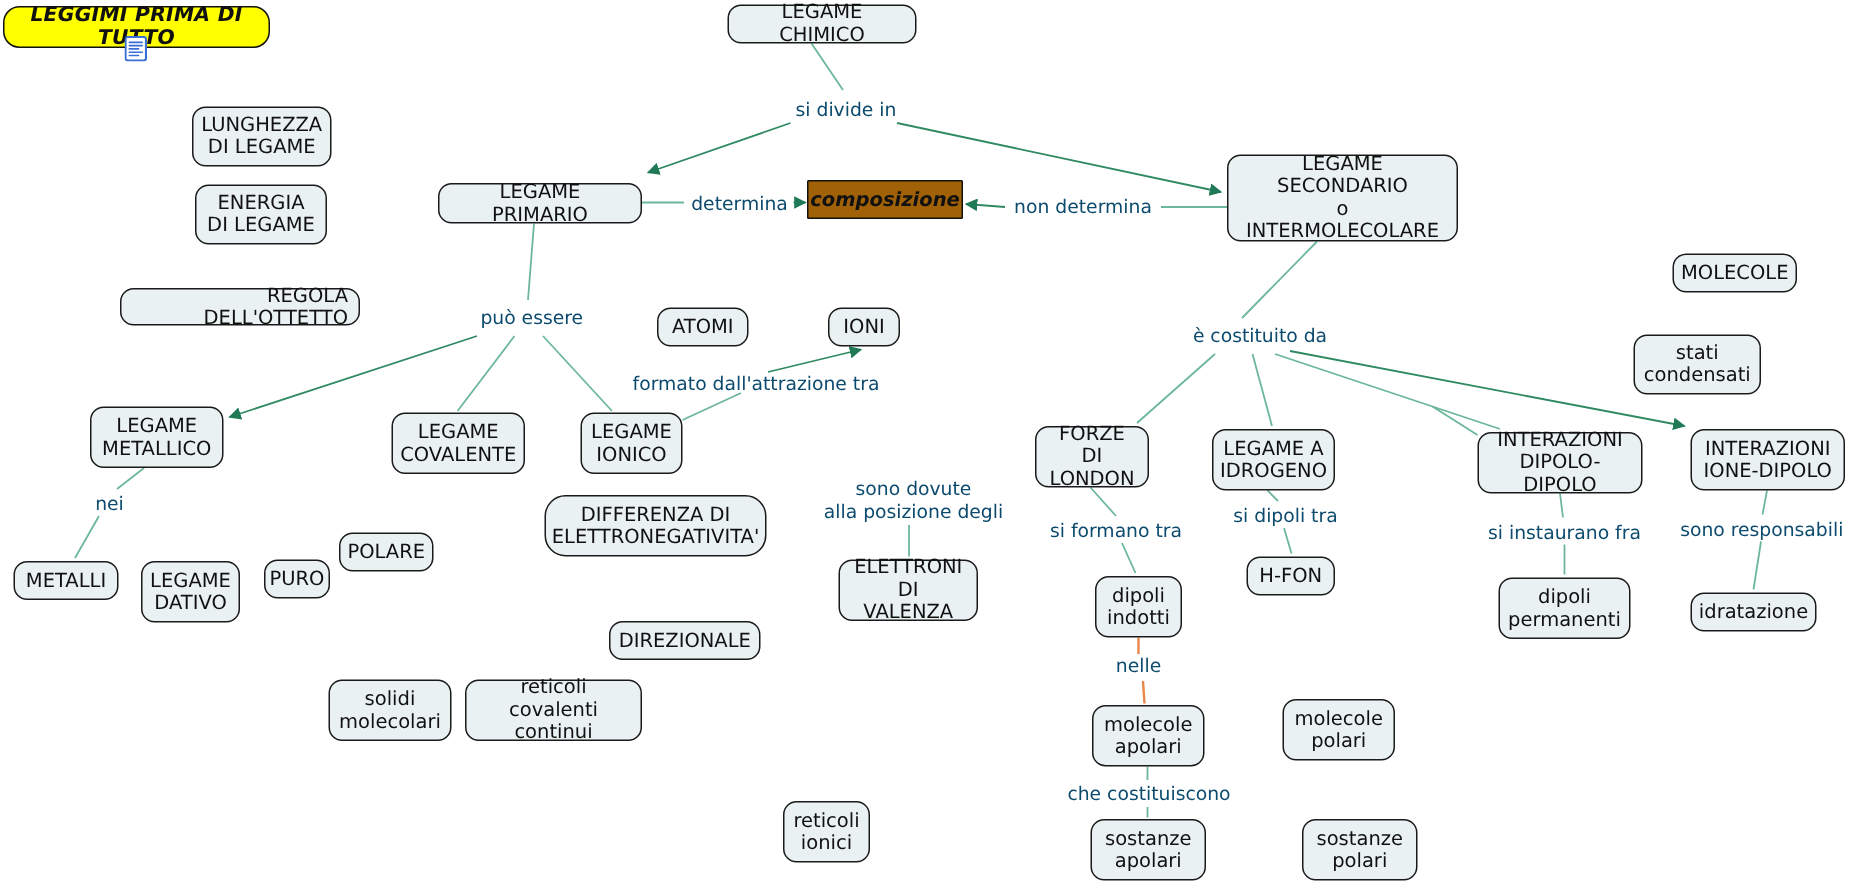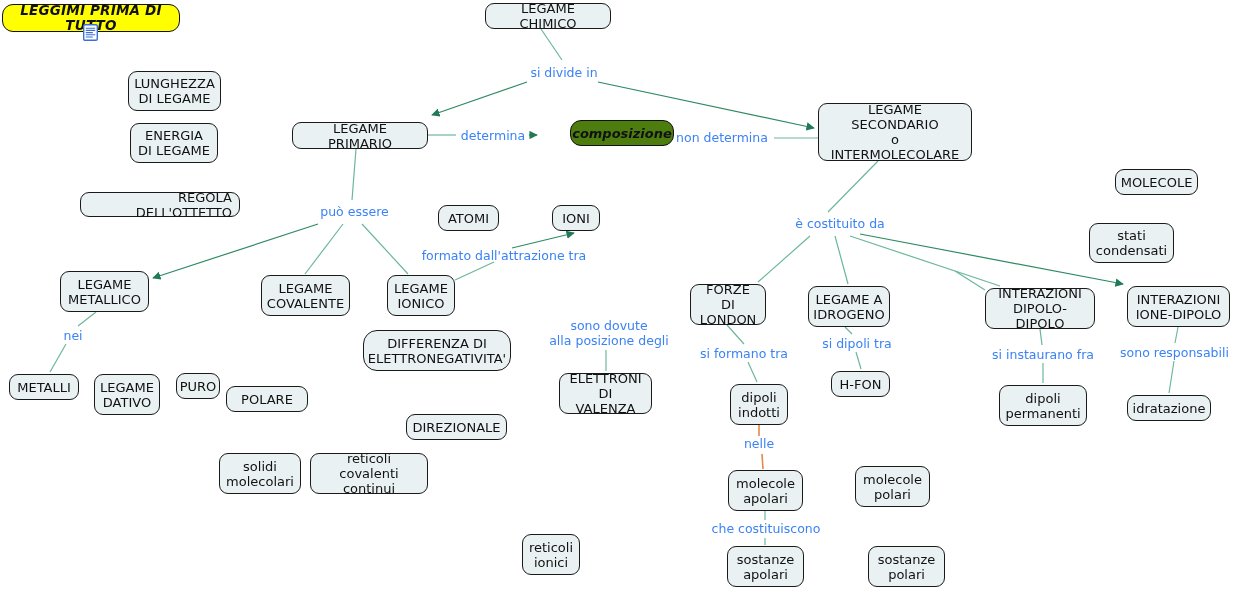--- a/index.html
+++ b/index.html
@@ -38,39 +38,38 @@
     display: flex;
     align-items: center;
     justify-content: center;
     white-space: pre-line;
     padding: 2px 7px;
     z-index: 3;
   }
   .node.italic {
   }
   .node.yellow {
-    background: #4d7c0f;
+    background: #a16207;
     border: 1.6px solid #111111;
-    border-radius: 11px;
+    border-radius: 1px;
     font-style: italic;
     font-weight: bold;
-    margin-left: 32px;
   }
   .node.note {
     background: #ffff00;
     border: 1.6px solid #111111;
     border-radius: 11px;
     font-style: italic;
     font-weight: bold;
     font-size: 13.5px;
     letter-spacing: 0.2px;
   }
   .link-label {
     position: absolute;
-    color: #3b82f6;
+    color: #0c4a6e;
     font-size: 12.5px;
     line-height: 14.5px;
     text-align: center;
     white-space: pre-line;
     z-index: 4;
     background: transparent;
   }
   .note-icon {
     position: absolute;
     width: 15px;
@@ -161,21 +160,21 @@
       <div class="node" style="left: 985px; top: 288px; width: 110px; height: 41px;">INTERAZIONI
 DIPOLO-DIPOLO</div>
       <div class="node italic" style="left: 1127px; top: 286px; width: 103px; height: 41px;">INTERAZIONI
 IONE-DIPOLO</div>
       <div class="node" style="left: 363px; top: 330px; width: 148px; height: 41px; border-radius: 14px;">DIFFERENZA DI
 ELETTRONEGATIVITA'</div>
       <div class="node" style="left: 9px; top: 374px; width: 70px; height: 26px;">METALLI</div>
       <div class="node" style="left: 94px; top: 374px; width: 66px; height: 41px;">LEGAME
 DATIVO</div>
       <div class="node" style="left: 176px; top: 373px; width: 44px; height: 26px;">PURO</div>
-      <div class="node" style="left: 226px; top: 386px; width: 82px; height: 26px; text-align: center;">POLARE</div>
+      <div class="node" style="left: 226px; top: 355px; width: 63px; height: 26px; text-align: center;">POLARE</div>
       <div class="node" style="left: 559px; top: 373px; width: 93px; height: 41px;">ELETTRONI
 DI VALENZA</div>
       <div class="node italic" style="left: 831px; top: 371px; width: 59px; height: 26px;">H-FON</div>
       <div class="node italic" style="left: 730px; top: 384px; width: 58px; height: 41px;">dipoli
 indotti</div>
       <div class="node italic" style="left: 999px; top: 385px; width: 88px; height: 41px;">dipoli
 permanenti</div>
       <div class="node italic" style="left: 1127px; top: 395px; width: 84px; height: 26px;">idratazione</div>
       <div class="node italic" style="left: 406px; top: 414px; width: 101px; height: 26px;">DIREZIONALE</div>
       <div class="node italic" style="left: 219px; top: 453px; width: 82px; height: 41px;">solidi

